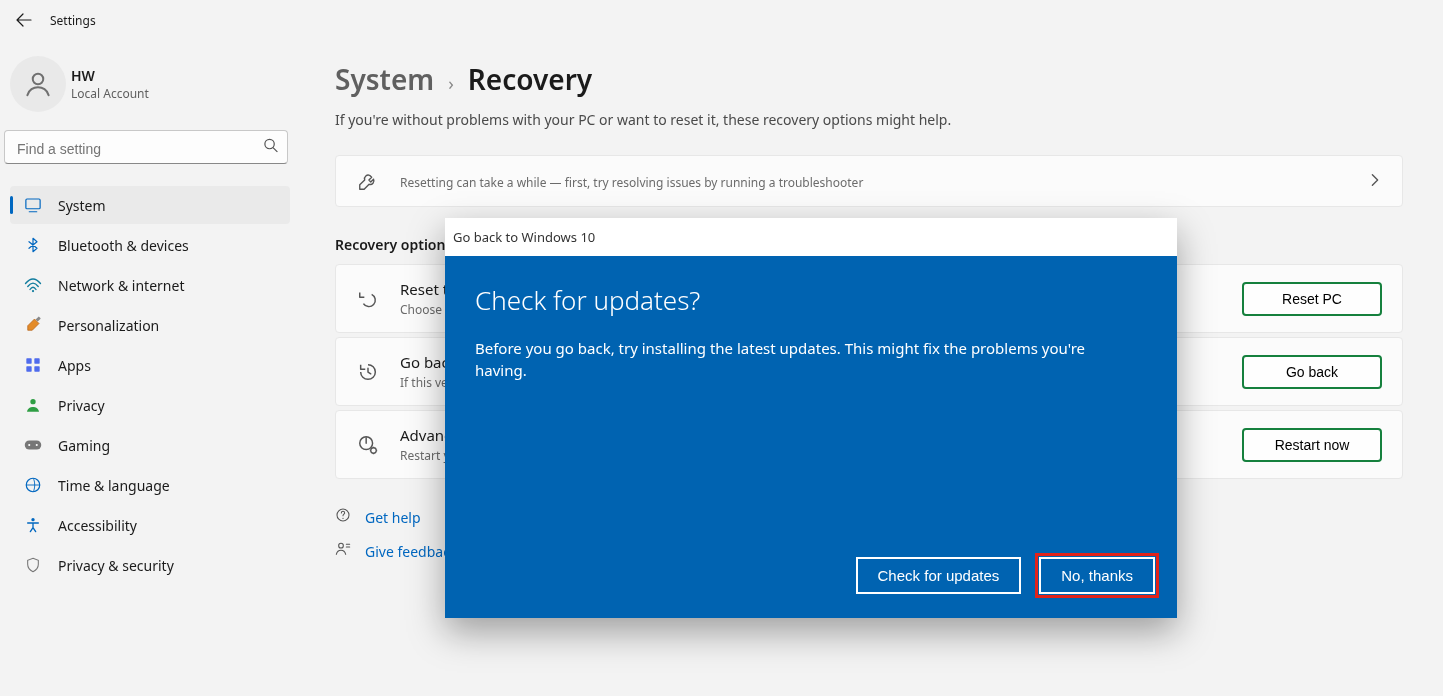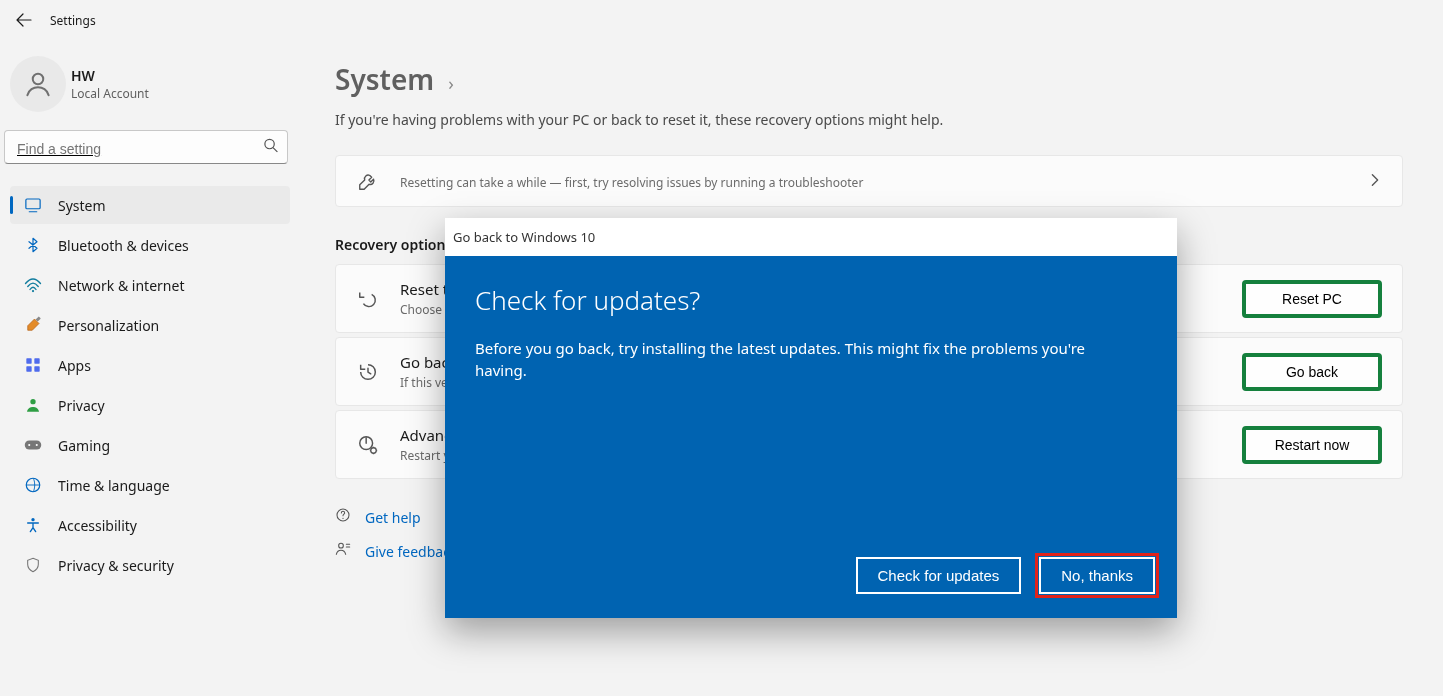--- a/index.html
+++ b/index.html
@@ -60,21 +60,20 @@
   .search {
     width: 284px;
     height: 34px;
     border-radius: 4px;
     border: 1px solid #c8c8c8;
     border-bottom: 1.5px solid #888;
     background: #fdfdfd;
     padding: 4px 36px 0 12px;
     font-size: 14px;
     outline: none;
-    text-decoration: underline;
   }
   .search-icon {
     position: absolute;
     right: 12px; top: 50%;
     transform: translateY(-50%);
   }
   .nav { list-style: none; margin: 0; padding: 0; }
   .nav-item {
     display: flex;
     align-items: center;
@@ -129,21 +128,21 @@
   .card-icon, .row-icon { width: 24px; display:flex; justify-content:center; color:#4a4a4a; }
   .card-title { font-size: 15px; }
   .card-sub, .row-sub { font-size: 12px; color: #6b6b6b; margin-top: 2px; }
   .card-chevron { margin-left: auto; color:#5a5a5a; }
   .section-label { font-size: 14px; font-weight: 600; margin-bottom: 10px; }
   .option-row { margin-bottom: 4px; }
   .row-title { font-size: 15px; }
   .row-btn {
     margin-left: auto;
     background: #fefefe;
-    border: 4px solid #15803d;
+    border: 2px solid #15803d;
     border-radius: 4px;
     padding: 7px 26px;
     font-size: 14px;
     cursor: pointer;
     min-width: 140px;
   }
   .footer-links { margin-top: 28px; }
   .flink {
     display: flex;
     align-items: center;
@@ -341,23 +340,24 @@
           </span>
         <span>Privacy &amp; security</span>
       </li>
     </ul>
   </aside>
 
   <main class="main">
     <div class="breadcrumb">
       <span class="bc-parent">System</span>
       <span class="bc-chevron">›</span>
-    </div>
-
-    <div class="subhead">If you're having problems with your PC or back to reset it, these recovery options might help.</div>
+      <span class="bc-current">Recovery</span>
+    </div>
+
+    <div class="subhead">If you're without problems with your PC or want to reset it, these recovery options might help.</div>
 
     <div class="card">
       <span class="card-icon">
         <svg width="22" height="22" viewBox="0 0 24 24">
             <path d="M14 6a4 4 0 00-5.6 4.8L3 16.2V21h4.8l5.4-5.4A4 4 0 0018 10l-3 3-2-2 3-3z" fill="none" stroke="#555" stroke-width="1.5" stroke-linejoin="round"></path>
           </svg>
       </span>
       <div>
         <div class="card-sub">Resetting can take a while — first, try resolving issues by running a troubleshooter</div>
       </div>

